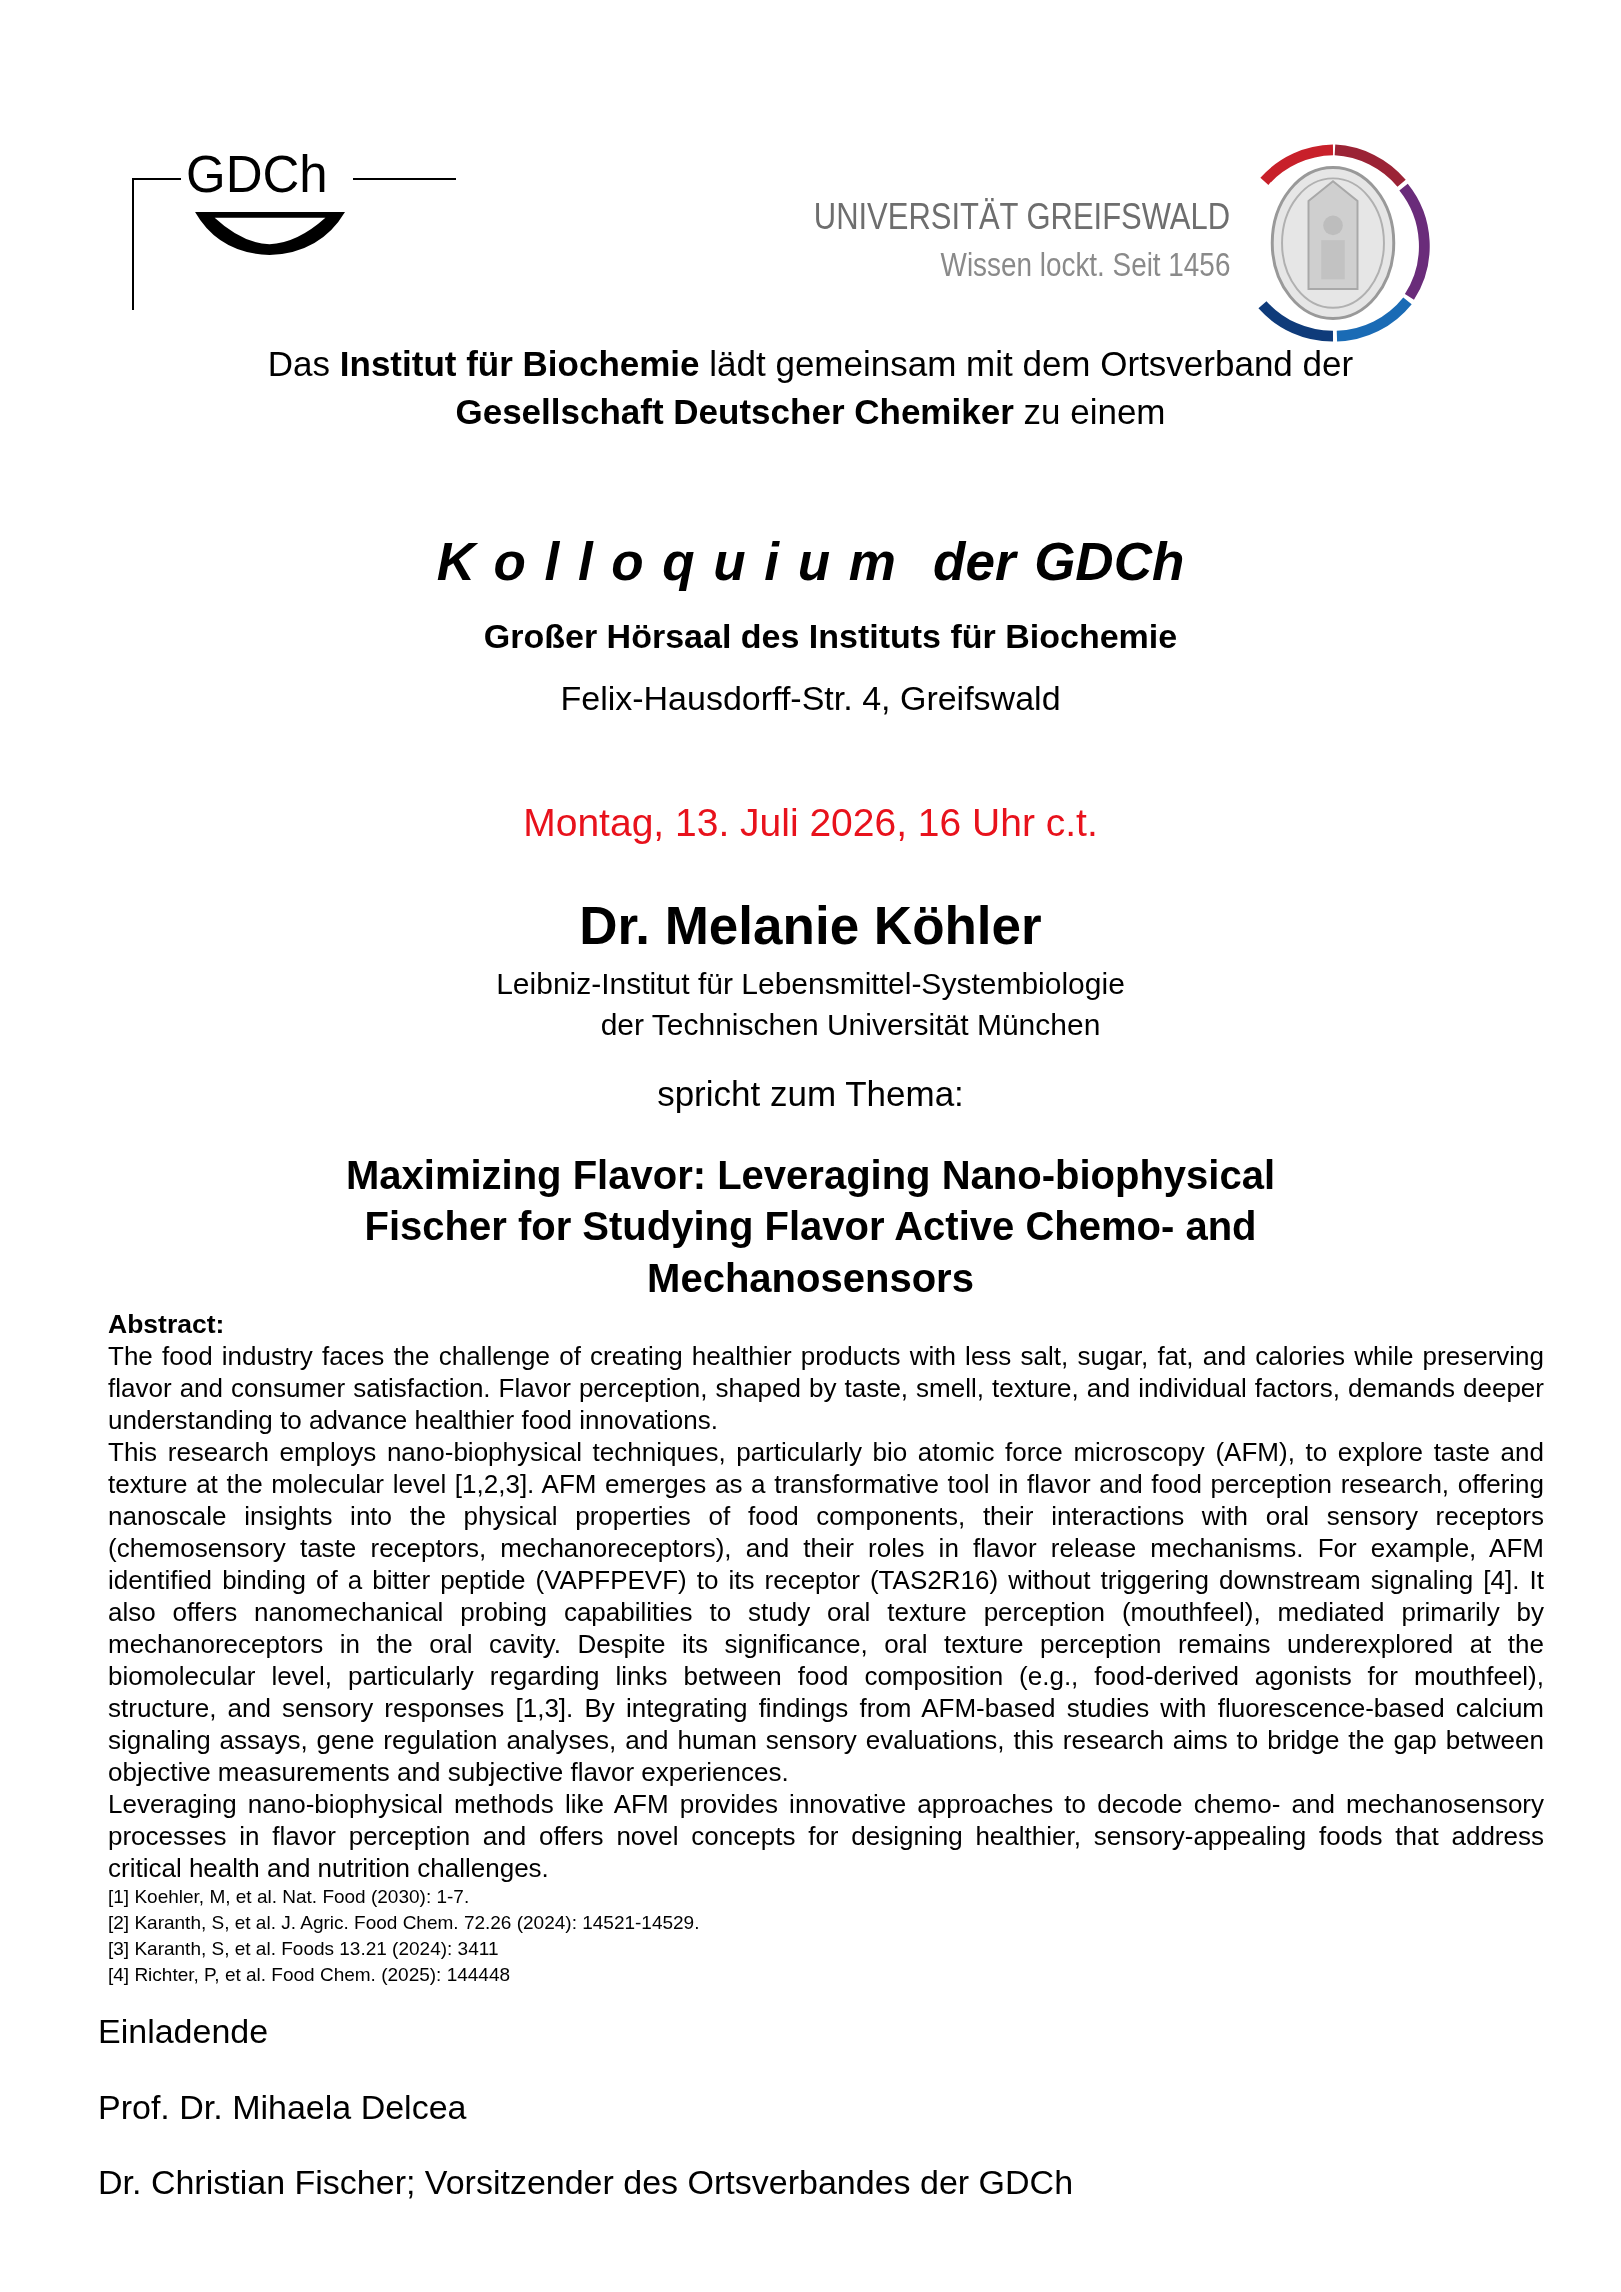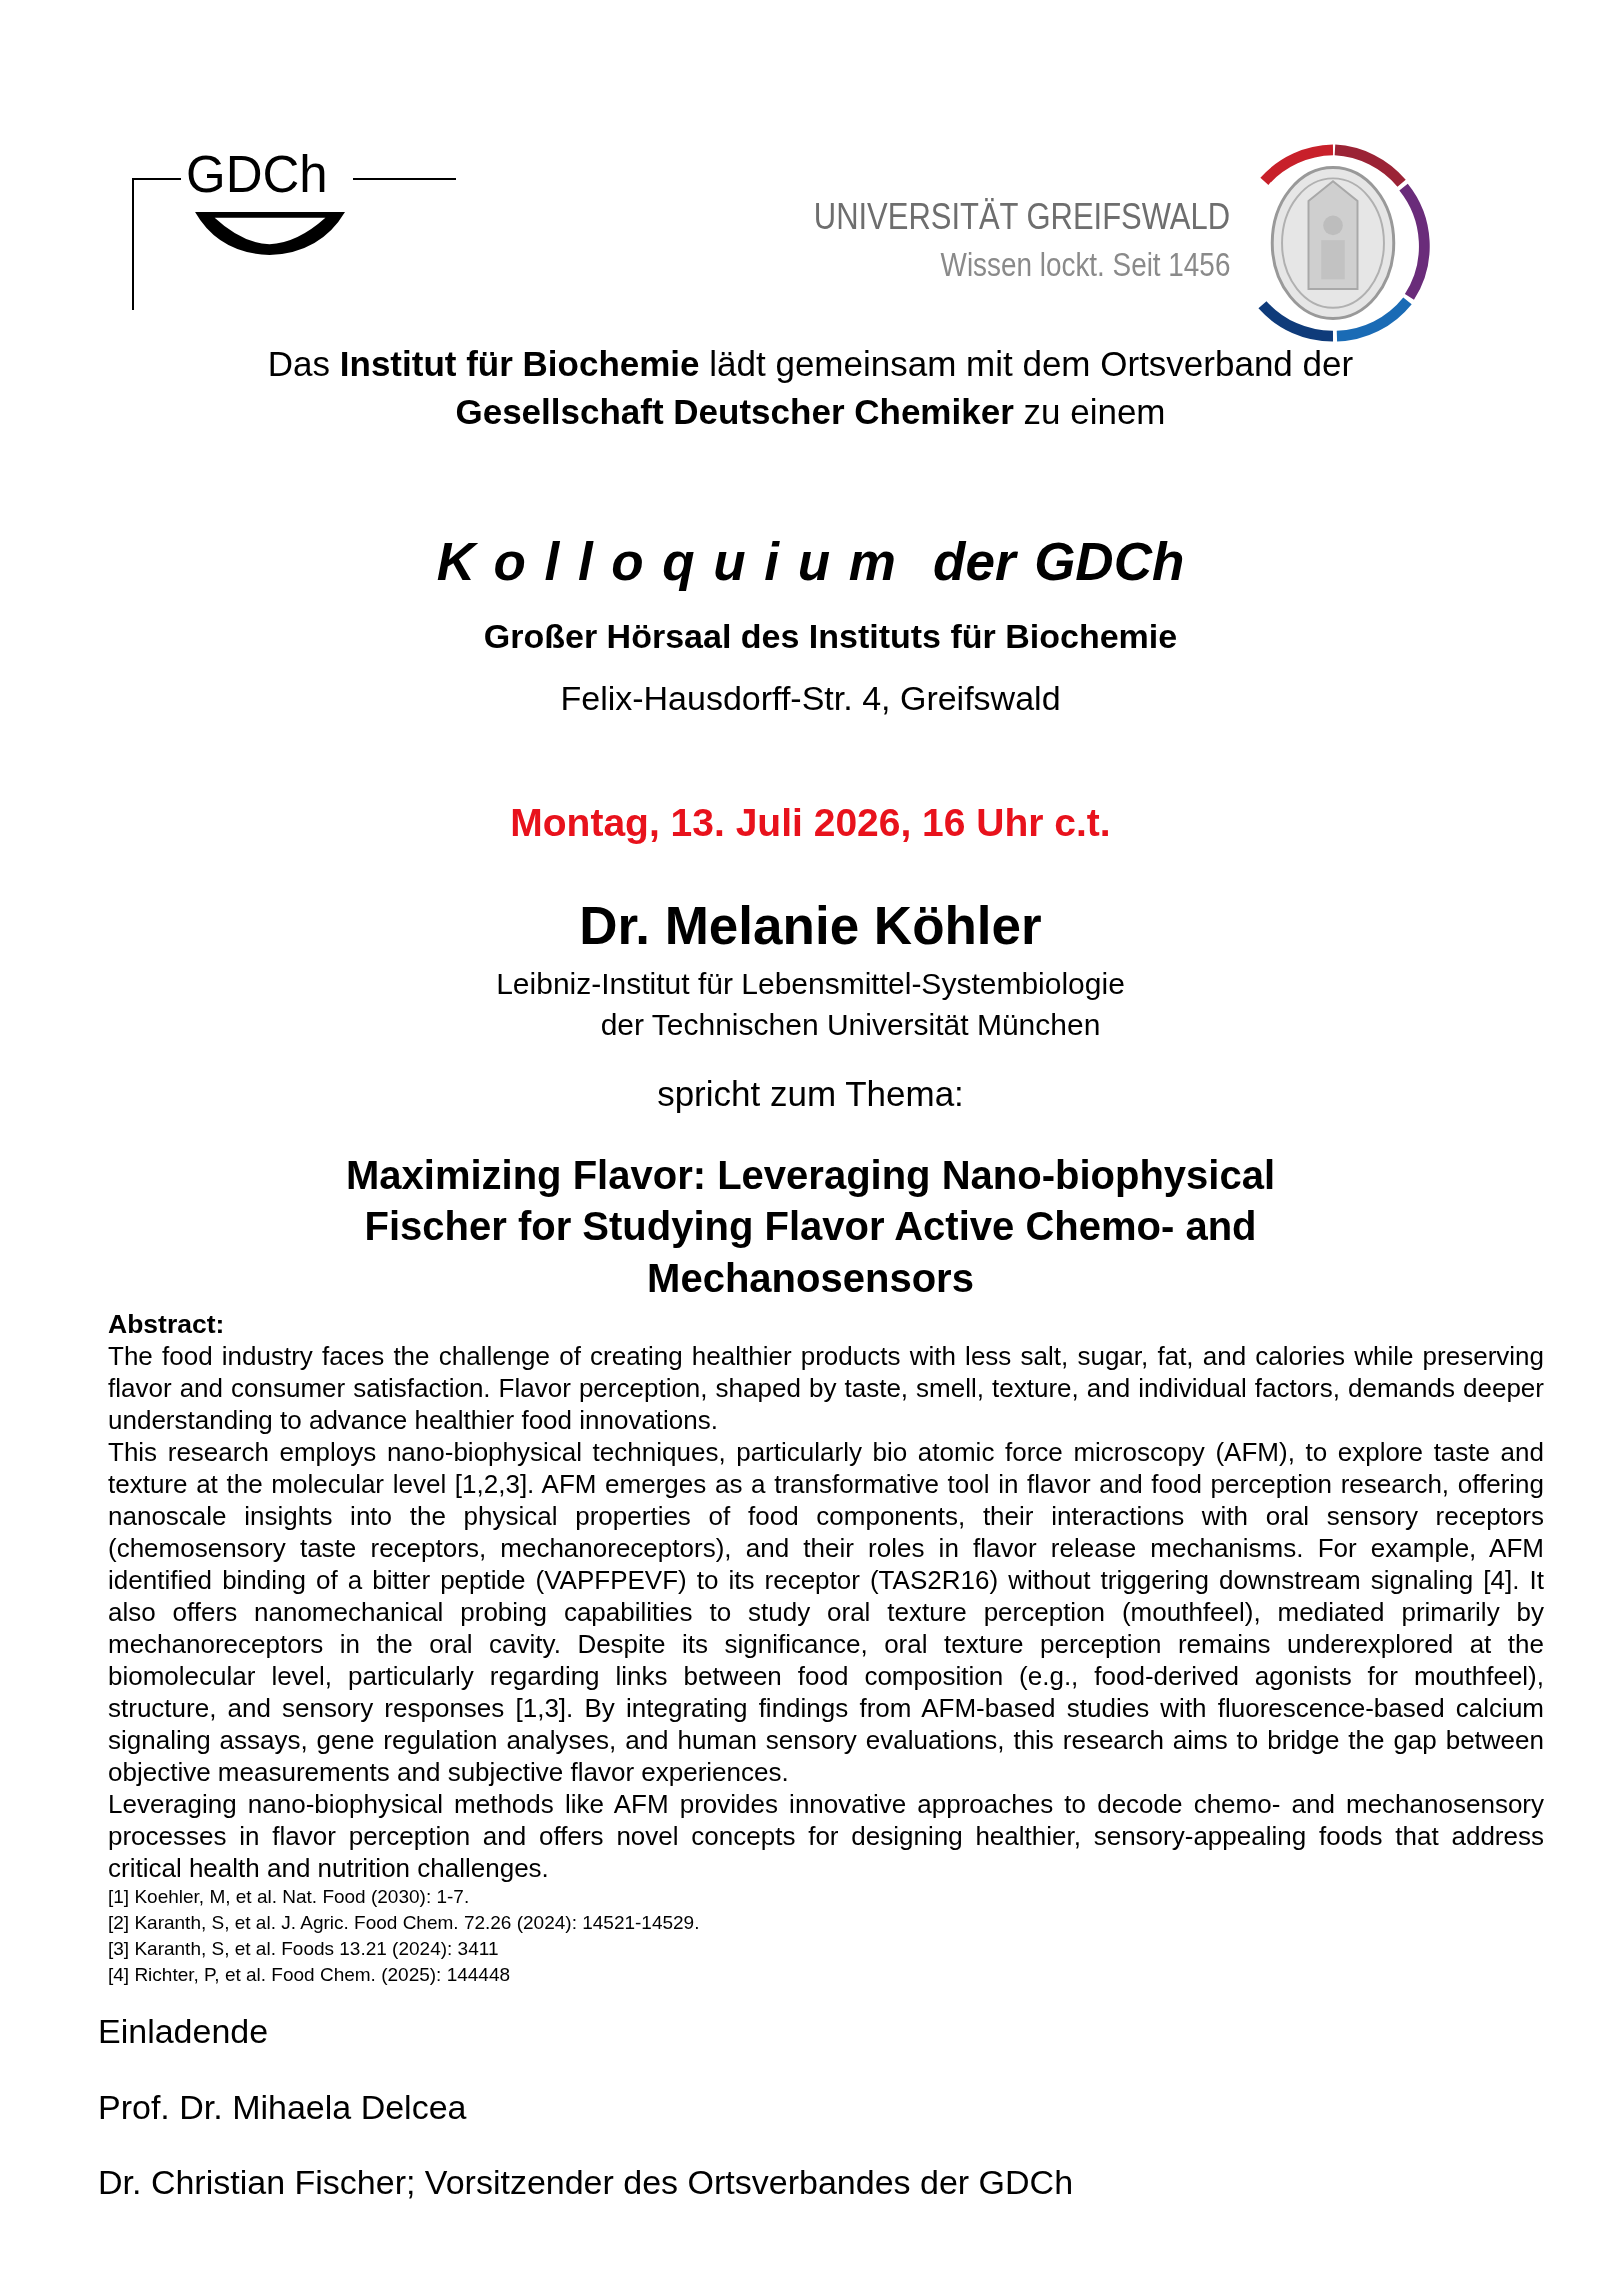--- a/index.html
+++ b/index.html
@@ -16,21 +16,21 @@
   
   #uni-logo { left:784px; top:142px; width:647px; height:206px; }
   .uni-name { position:absolute; right:201px; top:54px; font-size:36px; color:#6e6e6e; letter-spacing:0px; transform:scaleX(0.86); transform-origin:right center; white-space:nowrap; }
   .uni-tag { position:absolute; right:201px; top:103px; font-size:34px; color:#8a8a8a; transform:scaleX(0.82); transform-origin:right center; white-space:nowrap; }
   .uni-seal { position:absolute; right:0; top:0; }
   .intro { font-size:35px; line-height:47px; }
   .intro b { font-weight:bold; }
   .kolloquium { font-size:53px; font-weight:bold; font-style:italic; }
   .venue { font-size:34px; font-weight:bold;margin-left:20px; }
   .address { font-size:34px; }
-  .date { font-size:39px; font-weight:bold; color:#e8121c; }
+  .date { font-size:39px; font-weight:normal; color:#e8121c; }
   .speaker { font-size:53px; font-weight:bold; }
   .affil { font-size:30px; line-height:41px; }
   .thema { font-size:35px; font-weight:normal; }
   .title { font-size:40px; font-weight:bold; line-height:52px; }
   .abstract-block { left:108px; width:1436px; font-size:26px; line-height:32px; text-align:justify; }
   .abstract-head { font-size:26.5px; font-weight:bold; }
   .abstract-block p { margin:0; text-align:justify; }
   .refs { font-size:19px; line-height:26px; }
   .inviters { left:98px; font-size:34px; }
 </style>

